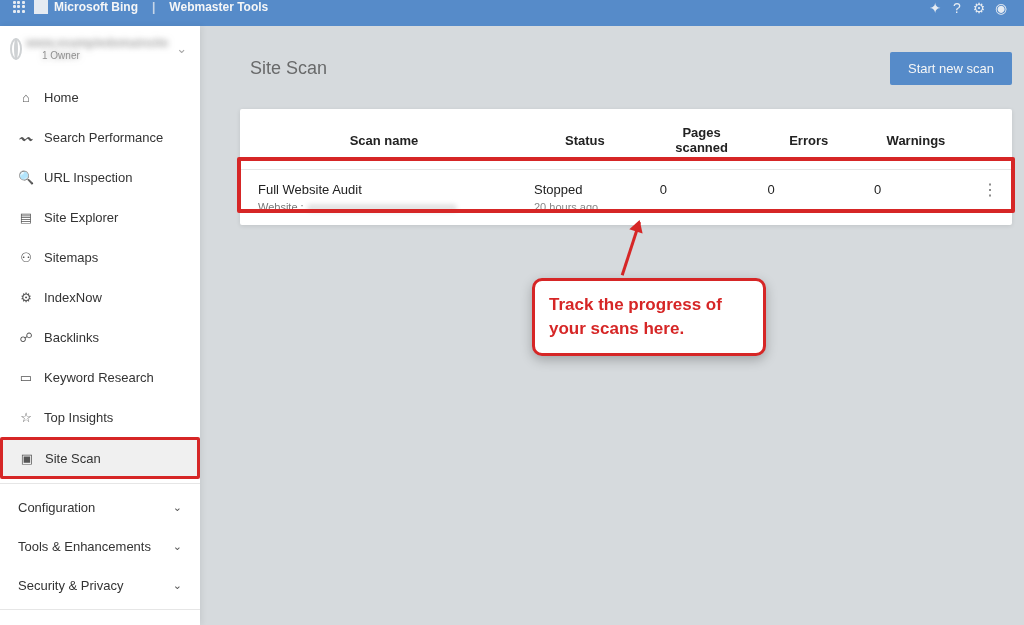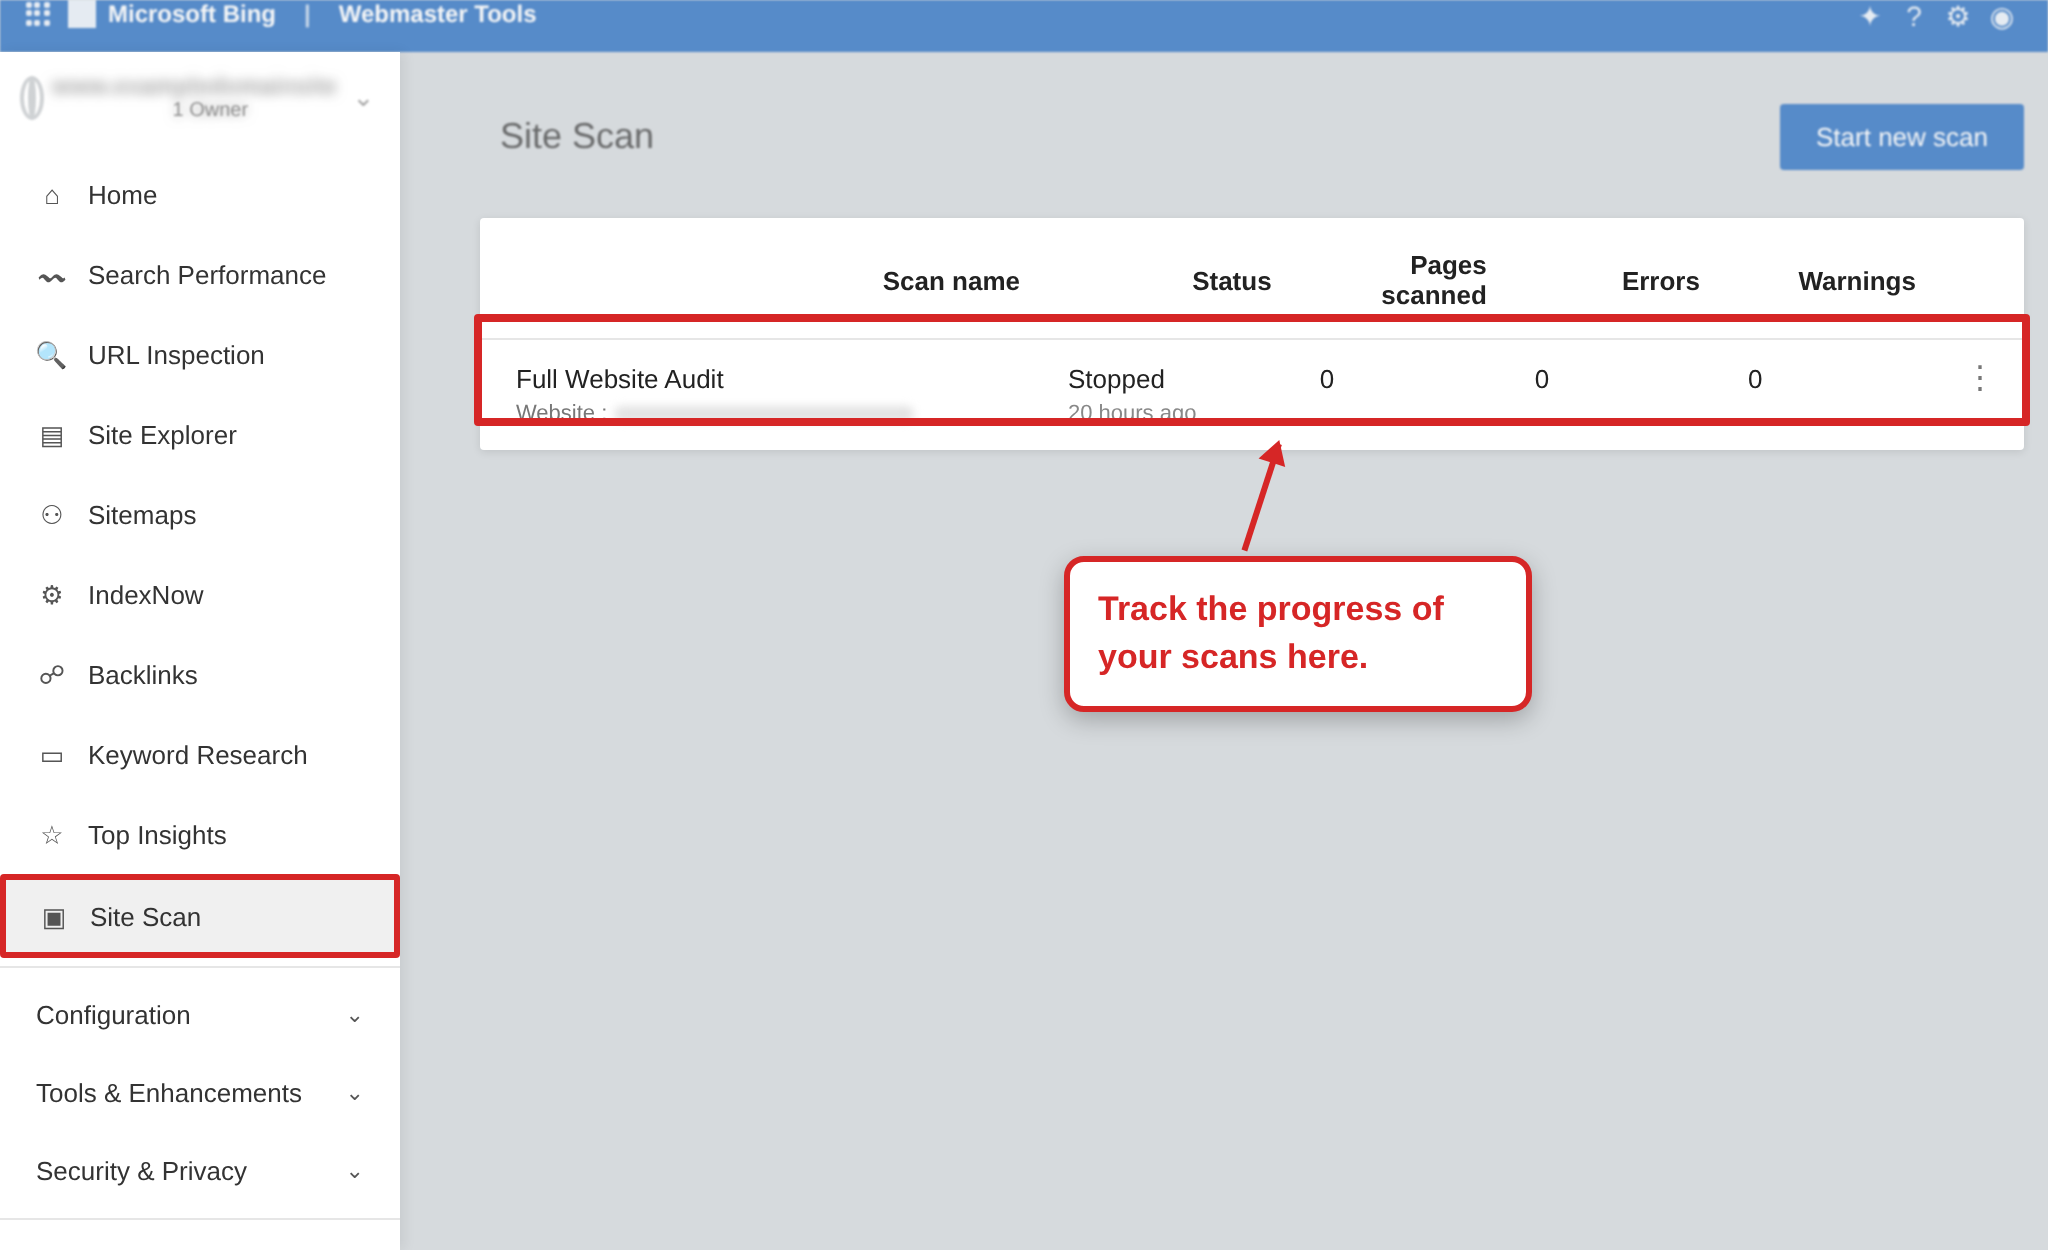--- a/index.html
+++ b/index.html
@@ -53,21 +53,21 @@
     top:26px; left:0;
     width:200px;
     height: calc(625px - 26px);
     background:#fff;
     box-shadow: 2px 0 6px rgba(0,0,0,0.07);
     display:flex;
     flex-direction:column;
   }
   .site-switcher{
     padding:10px 14px;
-    display:flex; align-items:center; gap:8px;text-align:center;
+    display:flex; align-items:center; gap:8px;
   }
   .site-switcher .globe{width:22px;height:22px;border:2px solid #bfc3c6;border-radius:50%;position:relative;}
   .site-switcher .globe::before{content:"";position:absolute;left:50%;top:-2px;bottom:-2px;width:8px;border:2px solid #bfc3c6;border-radius:50%;transform:translateX(-50%);}
   .site-switcher .txt{flex:1;}
   .site-switcher .name{font-size:12px; font-weight:600;}
   .site-switcher .sub{font-size:10px; color:var(--text-muted);margin-left:16px;}
   .site-switcher .chev{color:#888;}
 
   .nav { list-style:none; margin:6px 0 0 0; padding:0; }
   .nav li { display:flex; align-items:center; gap:10px; padding:10px 16px; cursor:pointer; color:#333; border:2px solid transparent;}
@@ -94,21 +94,21 @@
 
   
   .card{
     background:#fff;
     border-radius:2px;
     box-shadow:0 1px 4px rgba(0,0,0,0.1);
     position:relative;
   }
   table{width:100%;border-collapse:collapse;}
   thead th{
-    text-align:right; font-weight:600; font-size:13px;
+    text-align:center; font-weight:600; font-size:13px;
     padding:16px 12px 14px 12px;
     border-bottom:1px solid var(--border-light);
   }
   tbody td{
     padding:12px 12px;
     font-size:13px;
     border-bottom:1px solid var(--border-light);
     vertical-align:top;
   }
   tbody tr:last-child td{border-bottom:none;}

